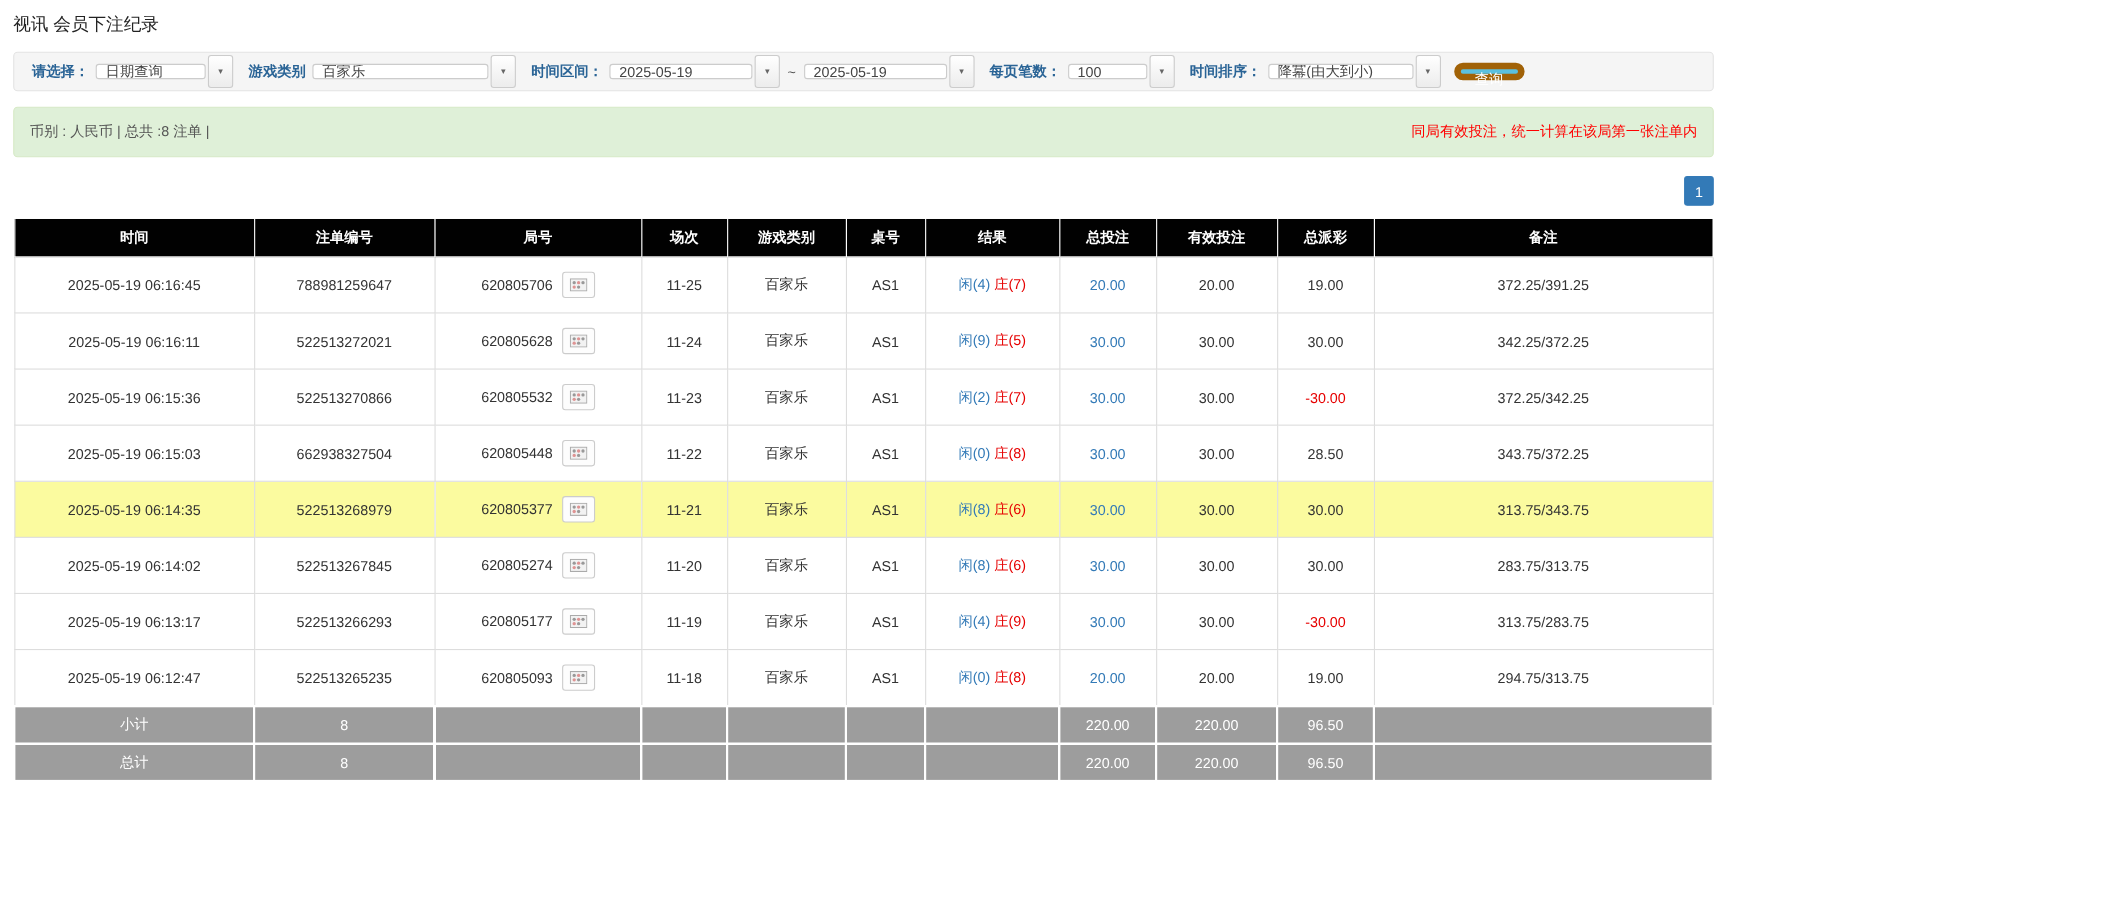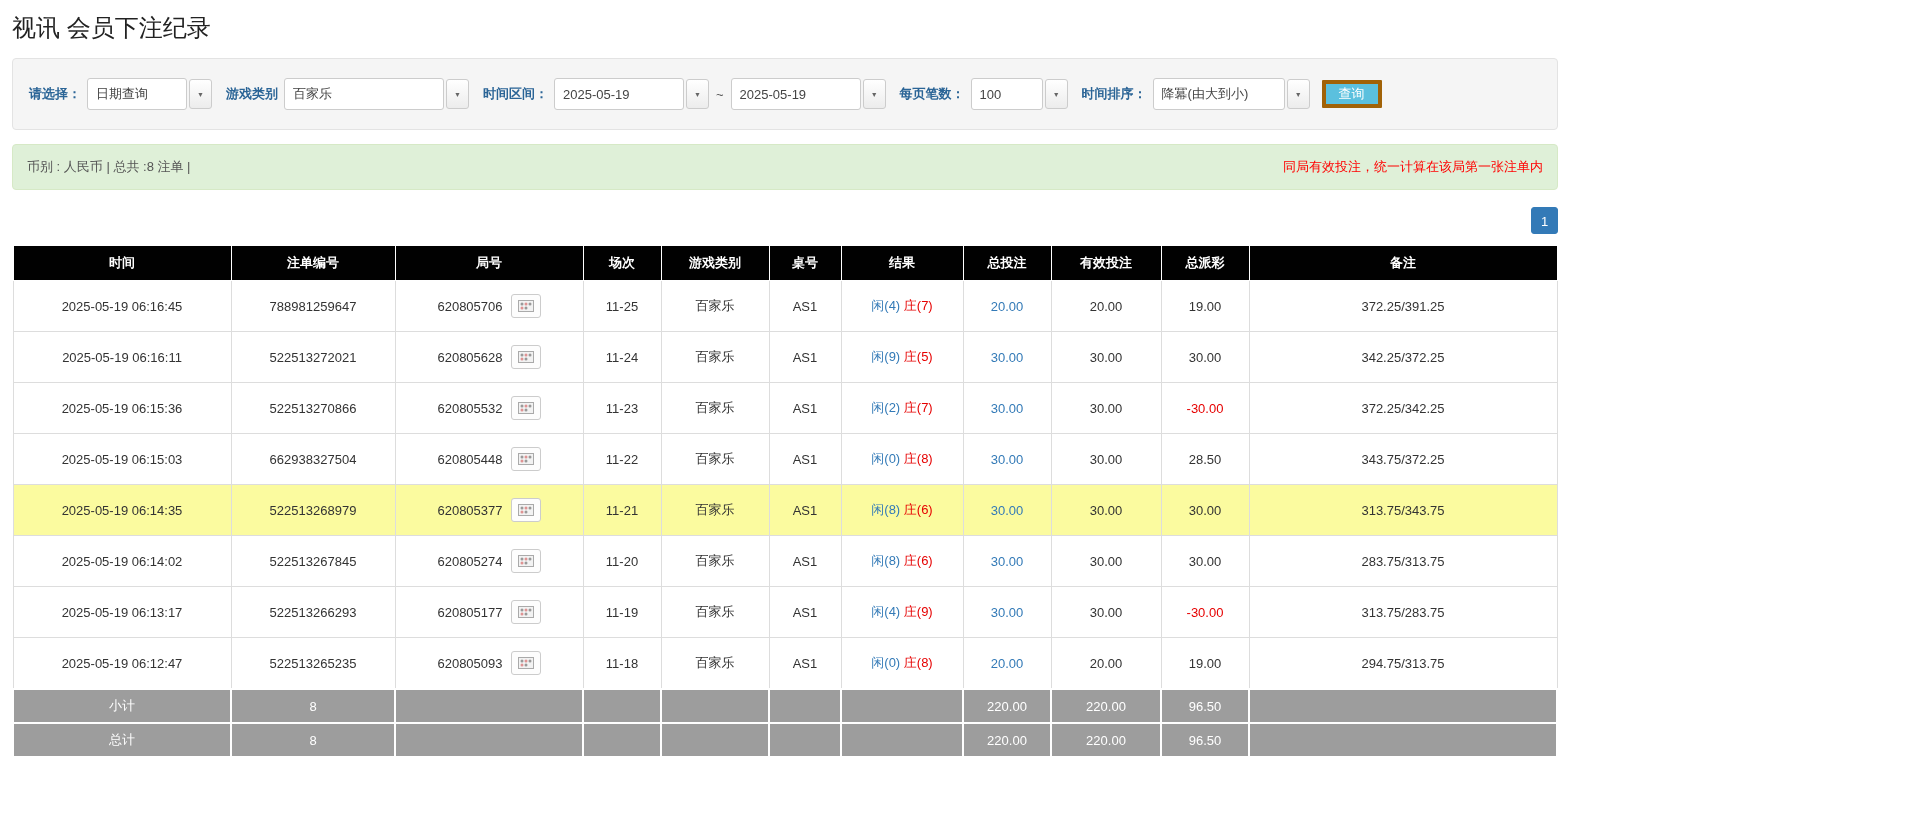--- a/index.html
+++ b/index.html
@@ -1,28 +1,28 @@
 <!DOCTYPE html>
 <html style="--accent-blue: #337ab7; --label-blue: #2a6496; --search-button-bg: #5bc0de; --header-bg: #010101; --highlight-row-bg: #fbfb9f; --summary-row-bg: #9d9d9d; --negative-red: #e60000; --notice-red: #ff0000; --info-bar-bg: #dff0d8;"><head>
 <meta charset="utf-8">
 <style>
   *{box-sizing:border-box;margin:0;padding:0}
   body{background:#fff;font-family:"Liberation Sans","DejaVu Sans",sans-serif;}
   .container{width:1546px;margin:0 0 0 12px;padding-top:12px;}
-  .page-title{font-size:24px;color:#222;margin-bottom:14px;}
-
-  .filter-bar{background:#f5f5f5;border:1px solid #e3e3e3;border-radius:4px;padding:19px 16px;display:flex;align-items:center;white-space:nowrap;}
+  .page-title{font-size:16px;color:#222;margin-bottom:14px;}
+
+  .filter-bar{background:#f5f5f5;border:1px solid #e3e3e3;border-radius:4px;padding:2px 16px;display:flex;align-items:center;white-space:nowrap;}
   .flabel{color:var(--label-blue,#2a6496);font-weight:bold;font-size:13px;margin:0 6px 0 14px;}
   .flabel.first{margin-left:0;}
   .combo{display:inline-flex;align-items:center;}
-  .combo-input{height:32px;border:1px solid #ccc;border-radius:3px;padding:4px 8px;font-size:13px;color:#444;background:#fff;}
+  .combo-input{height:14px;border:1px solid #ccc;border-radius:3px;padding:4px 8px;font-size:13px;color:#444;background:#fff;}
   .combo-btn{width:23px;height:30px;margin-left:2px;border:1px solid #ccc;border-radius:3px;background:linear-gradient(#fff,#ececec);cursor:pointer;display:inline-flex;align-items:center;justify-content:center;}
   .caret{font-size:7px;color:#666;}
   .tilde{margin:0 7px;color:#555;font-size:13px;}
-  .search-btn{margin-left:12px;height:28px;padding:0 13px;background:var(--search-button-bg,#5bc0de);border:4px solid #a16207;border-radius:1px;color:#fff;font-size:13px;cursor:pointer;}
+  .search-btn{margin-left:12px;height:16px;padding:0 13px;background:var(--search-button-bg,#5bc0de);border:6px solid #a16207;border-radius:11px;color:#fff;font-size:13px;cursor:pointer;}
 
   .info-bar{margin-top:14px;background:var(--info-bar-bg,#dff0d8);border:1px solid #d6e9c6;border-radius:4px;padding:13px 14px;display:flex;justify-content:space-between;align-items:center;font-size:13px;color:#555;}
   .notice{color:var(--notice-red,#ff0000);margin-left:32px;}
 
   .pager{text-align:right;}
   .pager.top{margin:17px 0 11px;}
   .page-btn{display:inline-block;min-width:27px;height:27px;line-height:27px;background:var(--accent-blue,#337ab7);border:1px solid #337ab7;color:#fff;font-size:13px;text-align:center;border-radius:3px;text-decoration:none;cursor:pointer;}
 
   table{width:100%;border-collapse:collapse;table-layout:fixed;}
   col.c0{width:218px} col.c1{width:164px} col.c2{width:188px} col.c3{width:78px}

